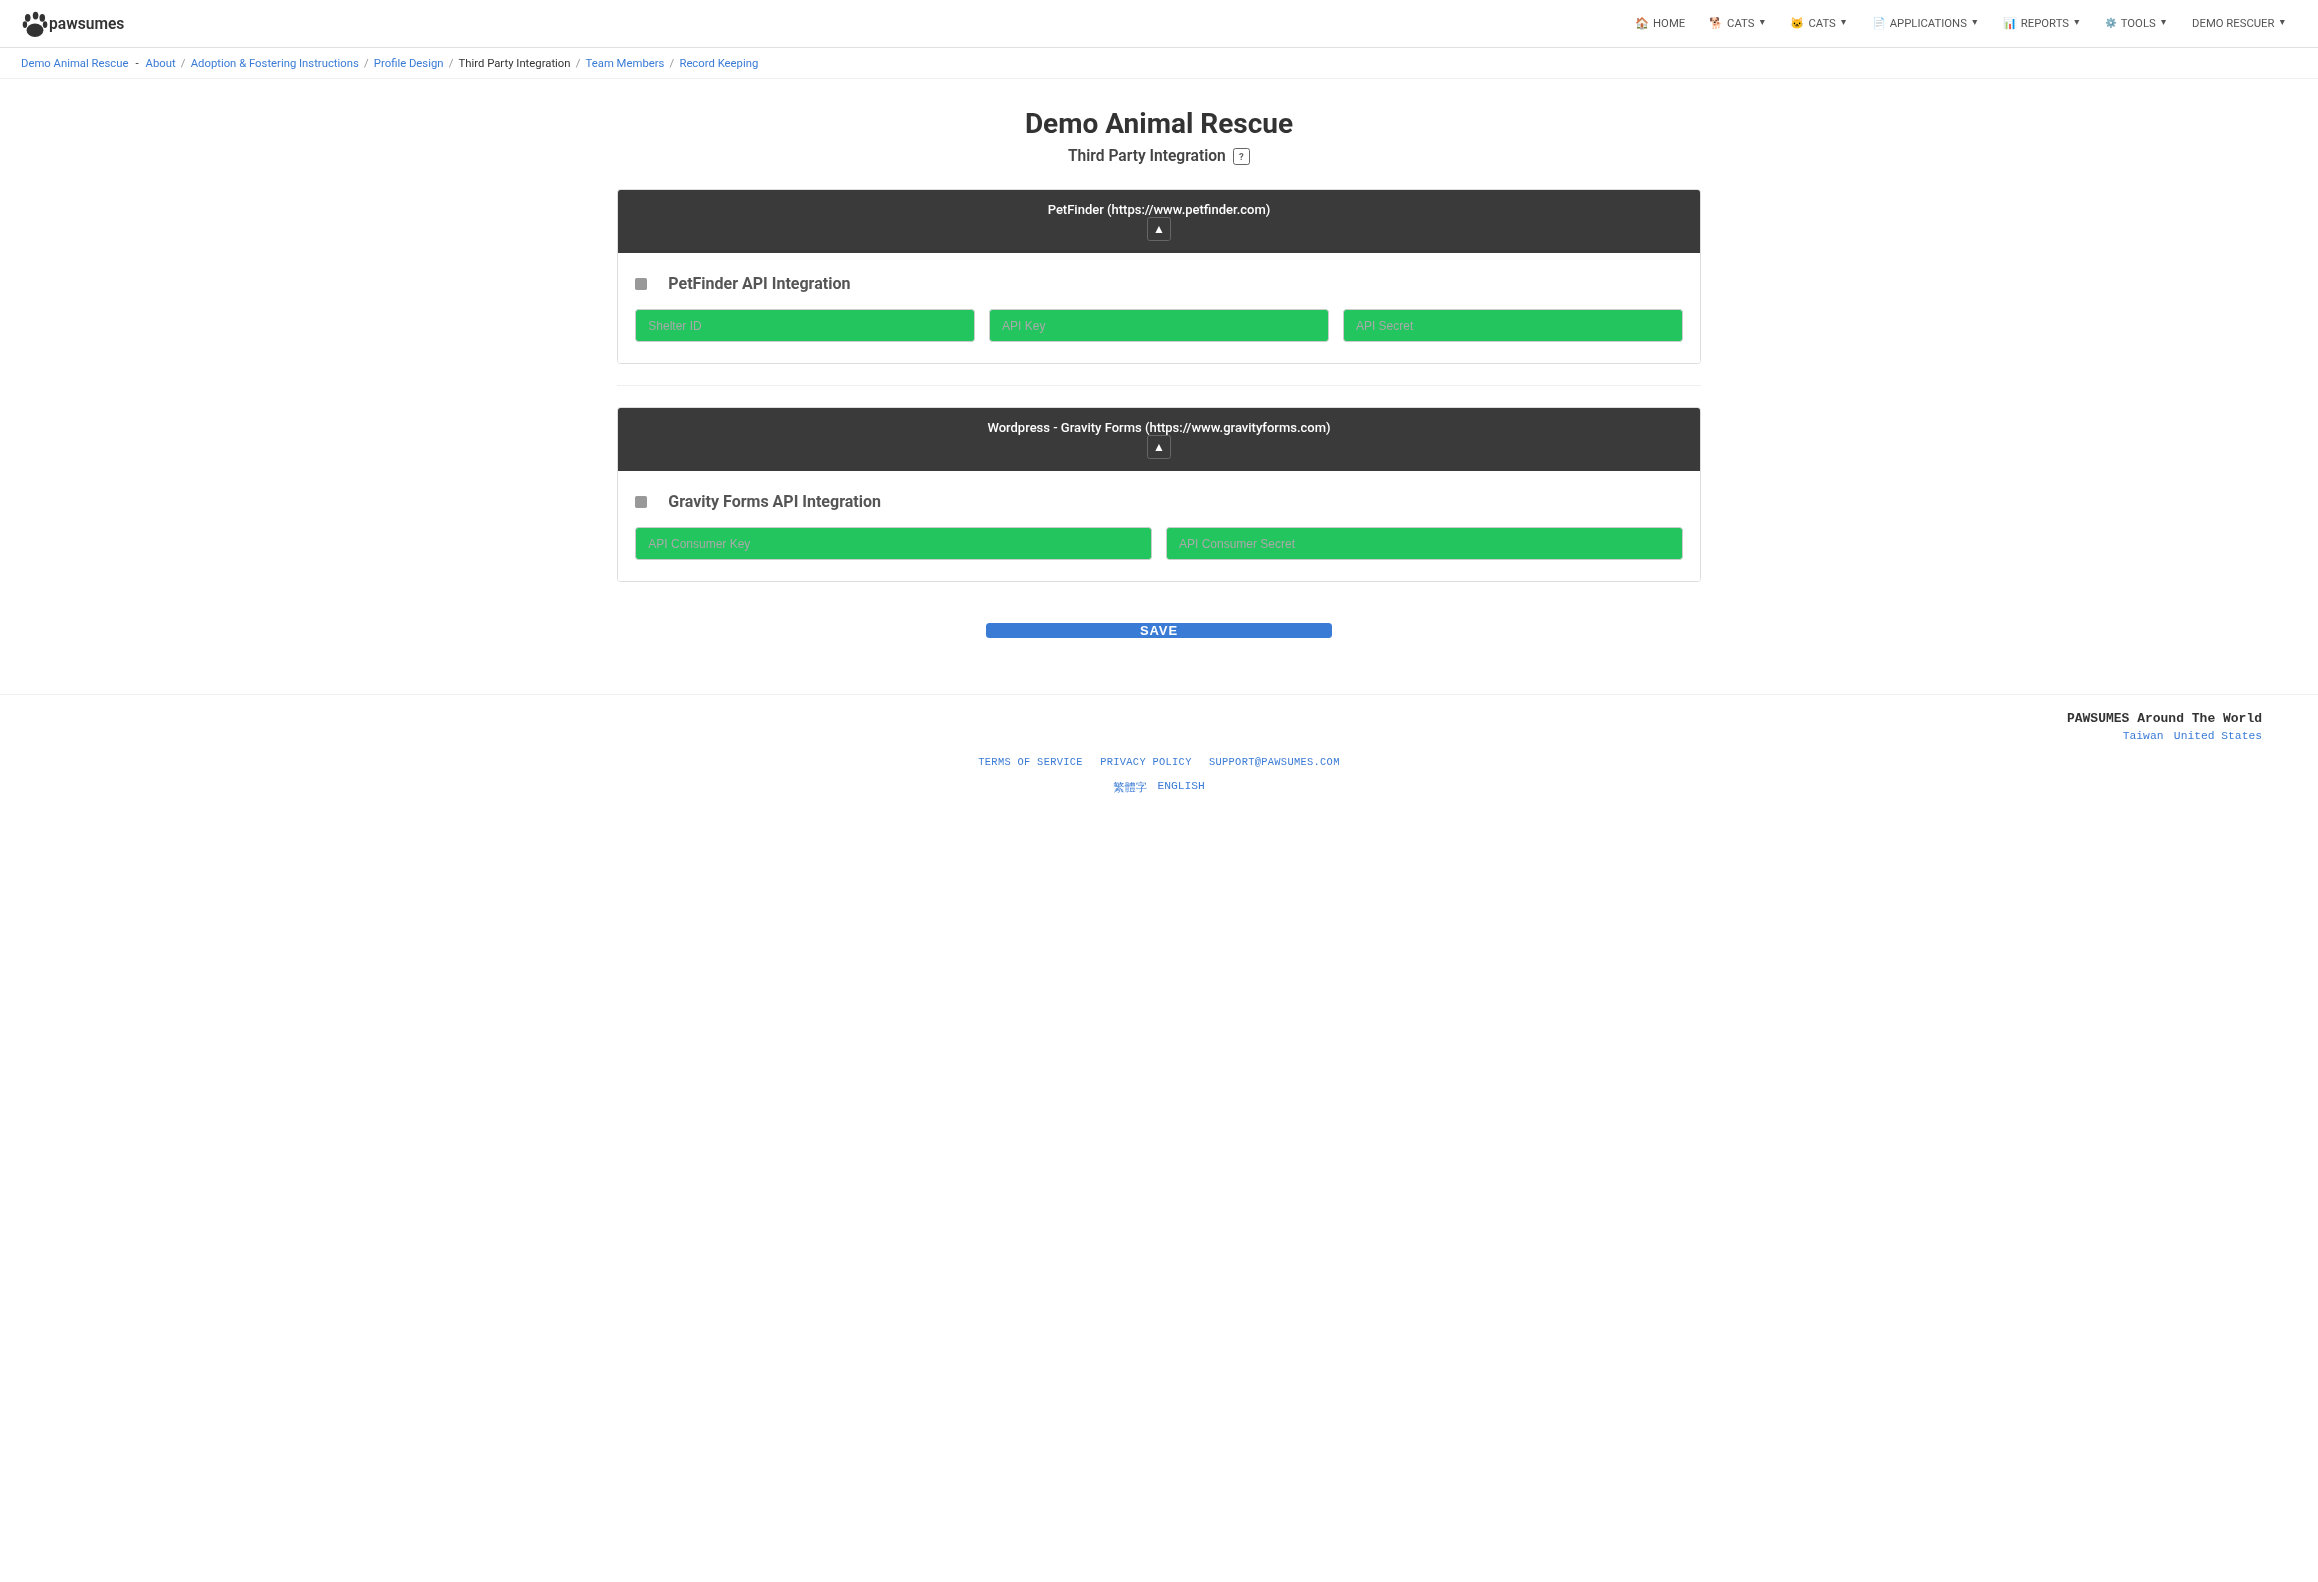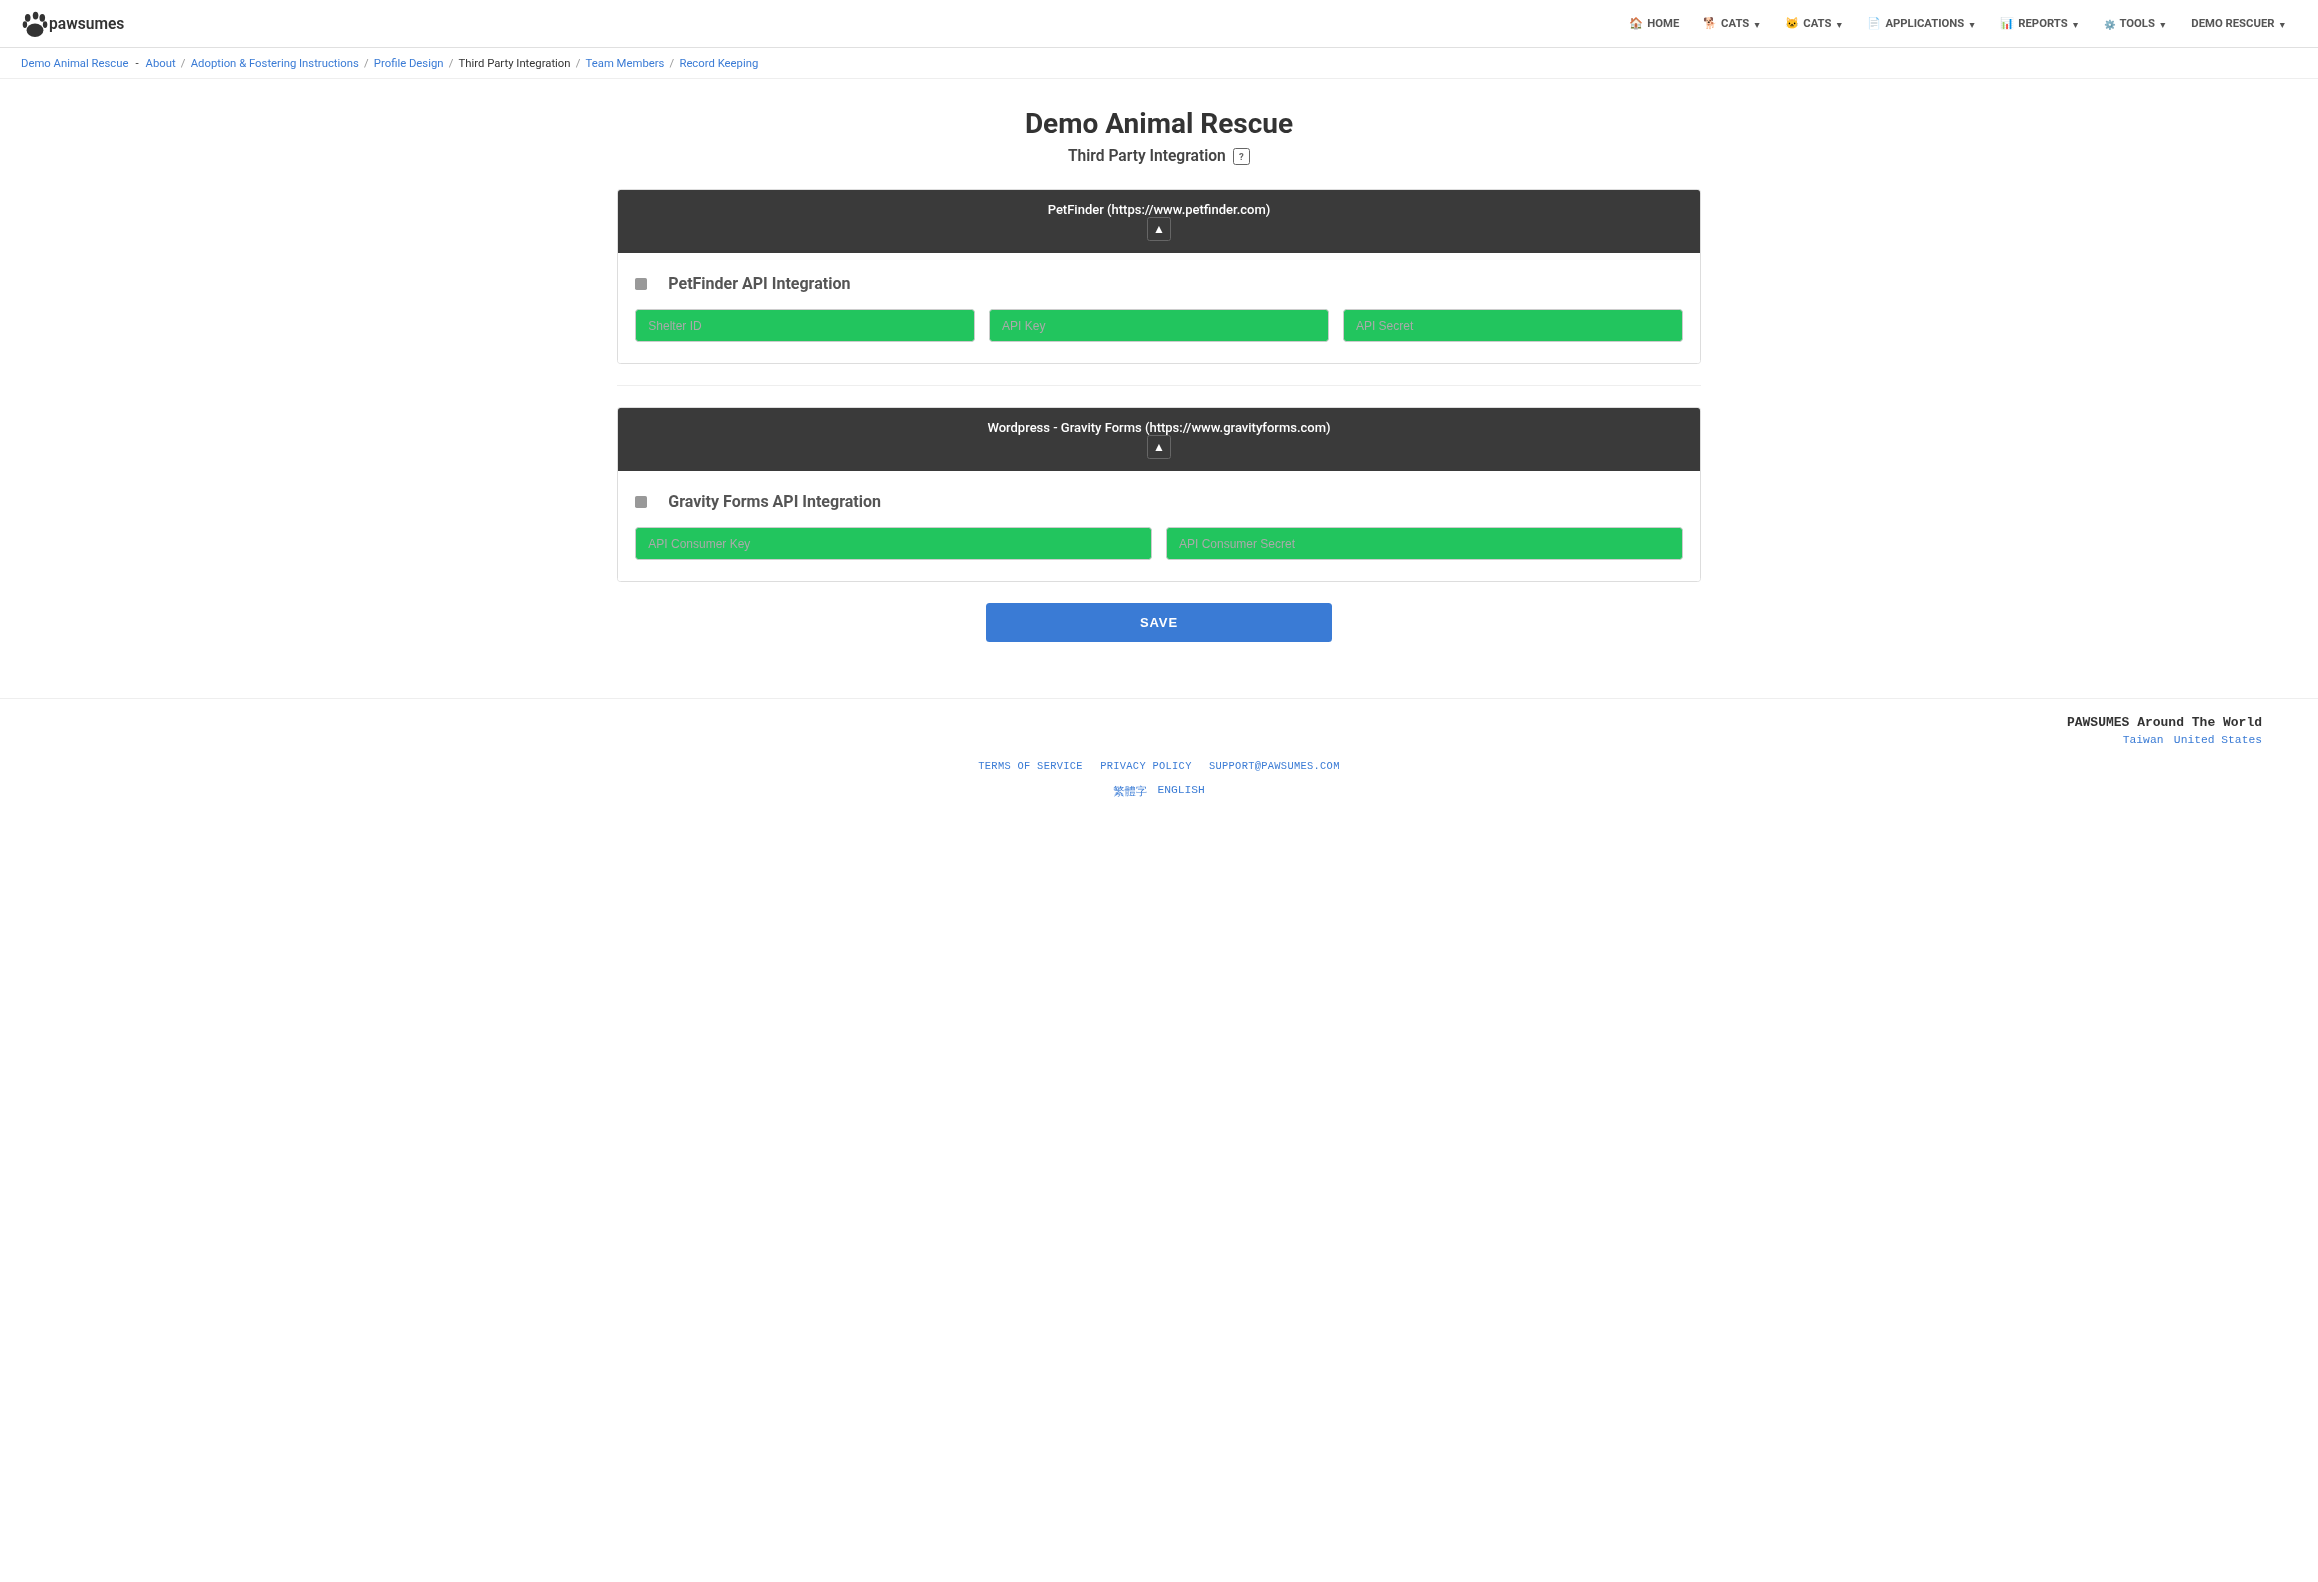--- a/index.html
+++ b/index.html
@@ -35,27 +35,27 @@
       display: flex;
       align-items: center;
       gap: 3.5px;
       list-style: none;
     }
     .nav-item {
       position: relative;
     }
     .nav-link {
       display: flex;
-      align-items: flex-end;
+      align-items: flex-start;
       gap: 3.5px;
       padding: 7px 10.4px;
       color: #555;
       text-decoration: none;
       font-size: 11.3px;
-      font-weight: 700;
+      font-weight: 400;
       cursor: pointer;
       white-space: nowrap;
     }
     .nav-link .caret { font-size: 8.7px; }
     .nav-link-home::before { content: "🏠"; font-size: 11.3px; }
     .nav-link-dogs::before { content: "🐕"; font-size: 11.3px; }
     .nav-link-cats::before { content: "🐱"; font-size: 11.3px; }
     .nav-link-apps::before { content: "📄"; font-size: 11.3px; }
     .nav-link-reports::before { content: "📊"; font-size: 11.3px; }
     .nav-link-tools::before { content: "⚙️"; font-size: 9.5px; }
@@ -205,27 +205,28 @@
     .save-section {
       text-align: center;
       margin-top: 7px;
       padding-bottom: 14px;
     }
     .save-btn {
       background: #3a7bd5;
       color: #fff;
       border: none;
       border-radius: 3.5px;
-      padding: 12px 0;
+      padding: 0 0;
       width: 346px;
       font-size: 13px;
       font-weight: 700;
       letter-spacing: 0.9px;
       cursor: pointer;
       text-transform: uppercase;
+      margin-top: 20px;
     }
 
     
     .footer {
       border-top: 0.9px solid #eee;
       padding: 16px 21px;
       text-align: center;
       font-family: Liberation Mono, monospace;
     }
     .footer-world {

